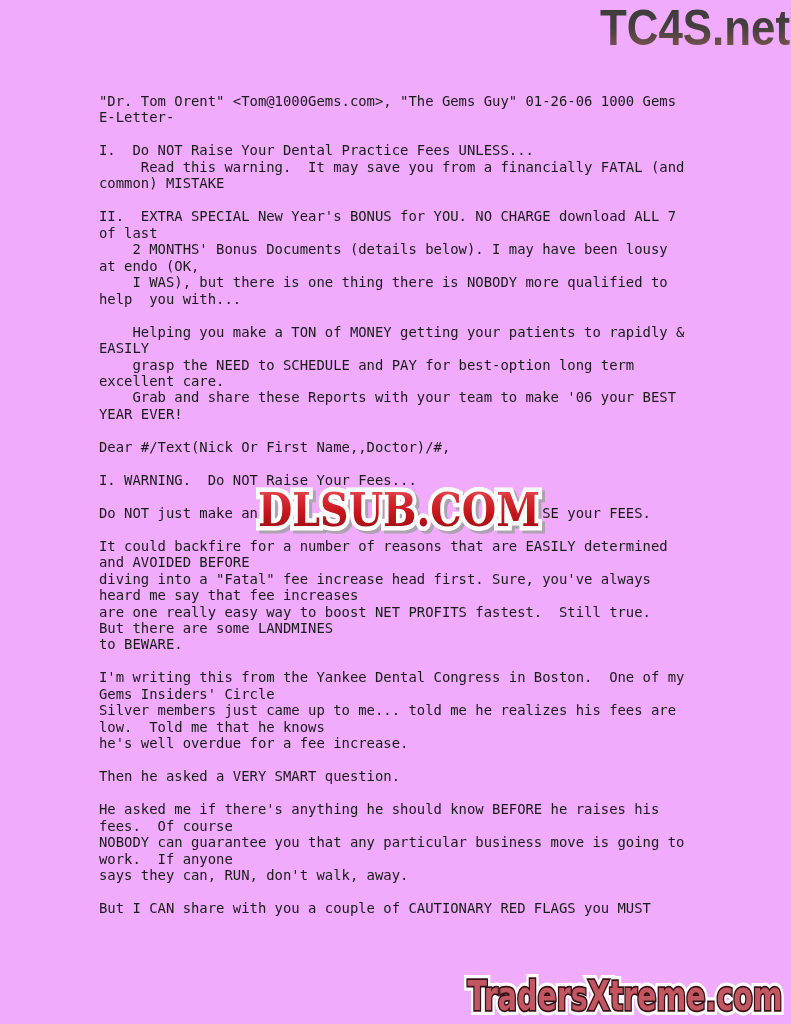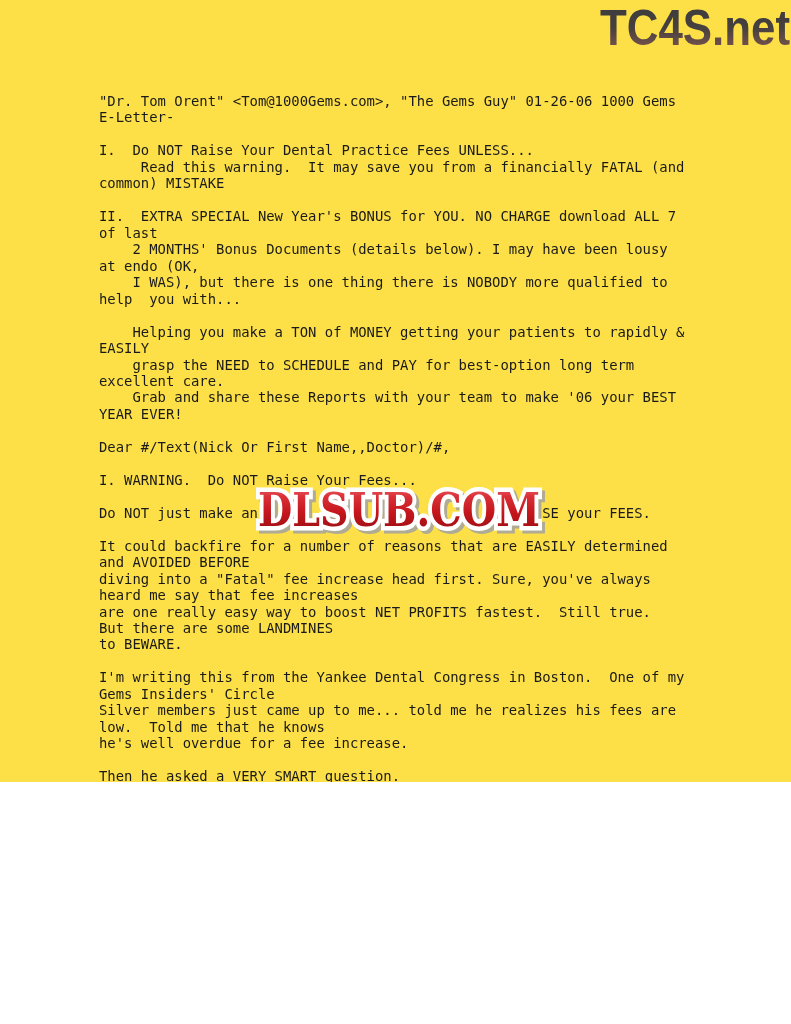--- a/index.html
+++ b/index.html
@@ -1,21 +1,21 @@
 <!DOCTYPE html>
 <html><head>
 <meta charset="utf-8">
 <style>
   * { margin: 0; padding: 0; box-sizing: border-box; }
   html, body { background: #ffffff; }
   .page {
     position: relative;
     width: 791px;
-    height: 782px;
-    background: #fde047;
+    height: 1024px;
+    background: #f0abfc;
     overflow: hidden;
     font-family: "DejaVu Sans", sans-serif;
   }
   .email-body {
     position: absolute;
     left: 99px;
     top: 93px;
     font-family: "DejaVu Sans Mono", monospace;
     font-size: 13.9px;
     line-height: 16.47px;

